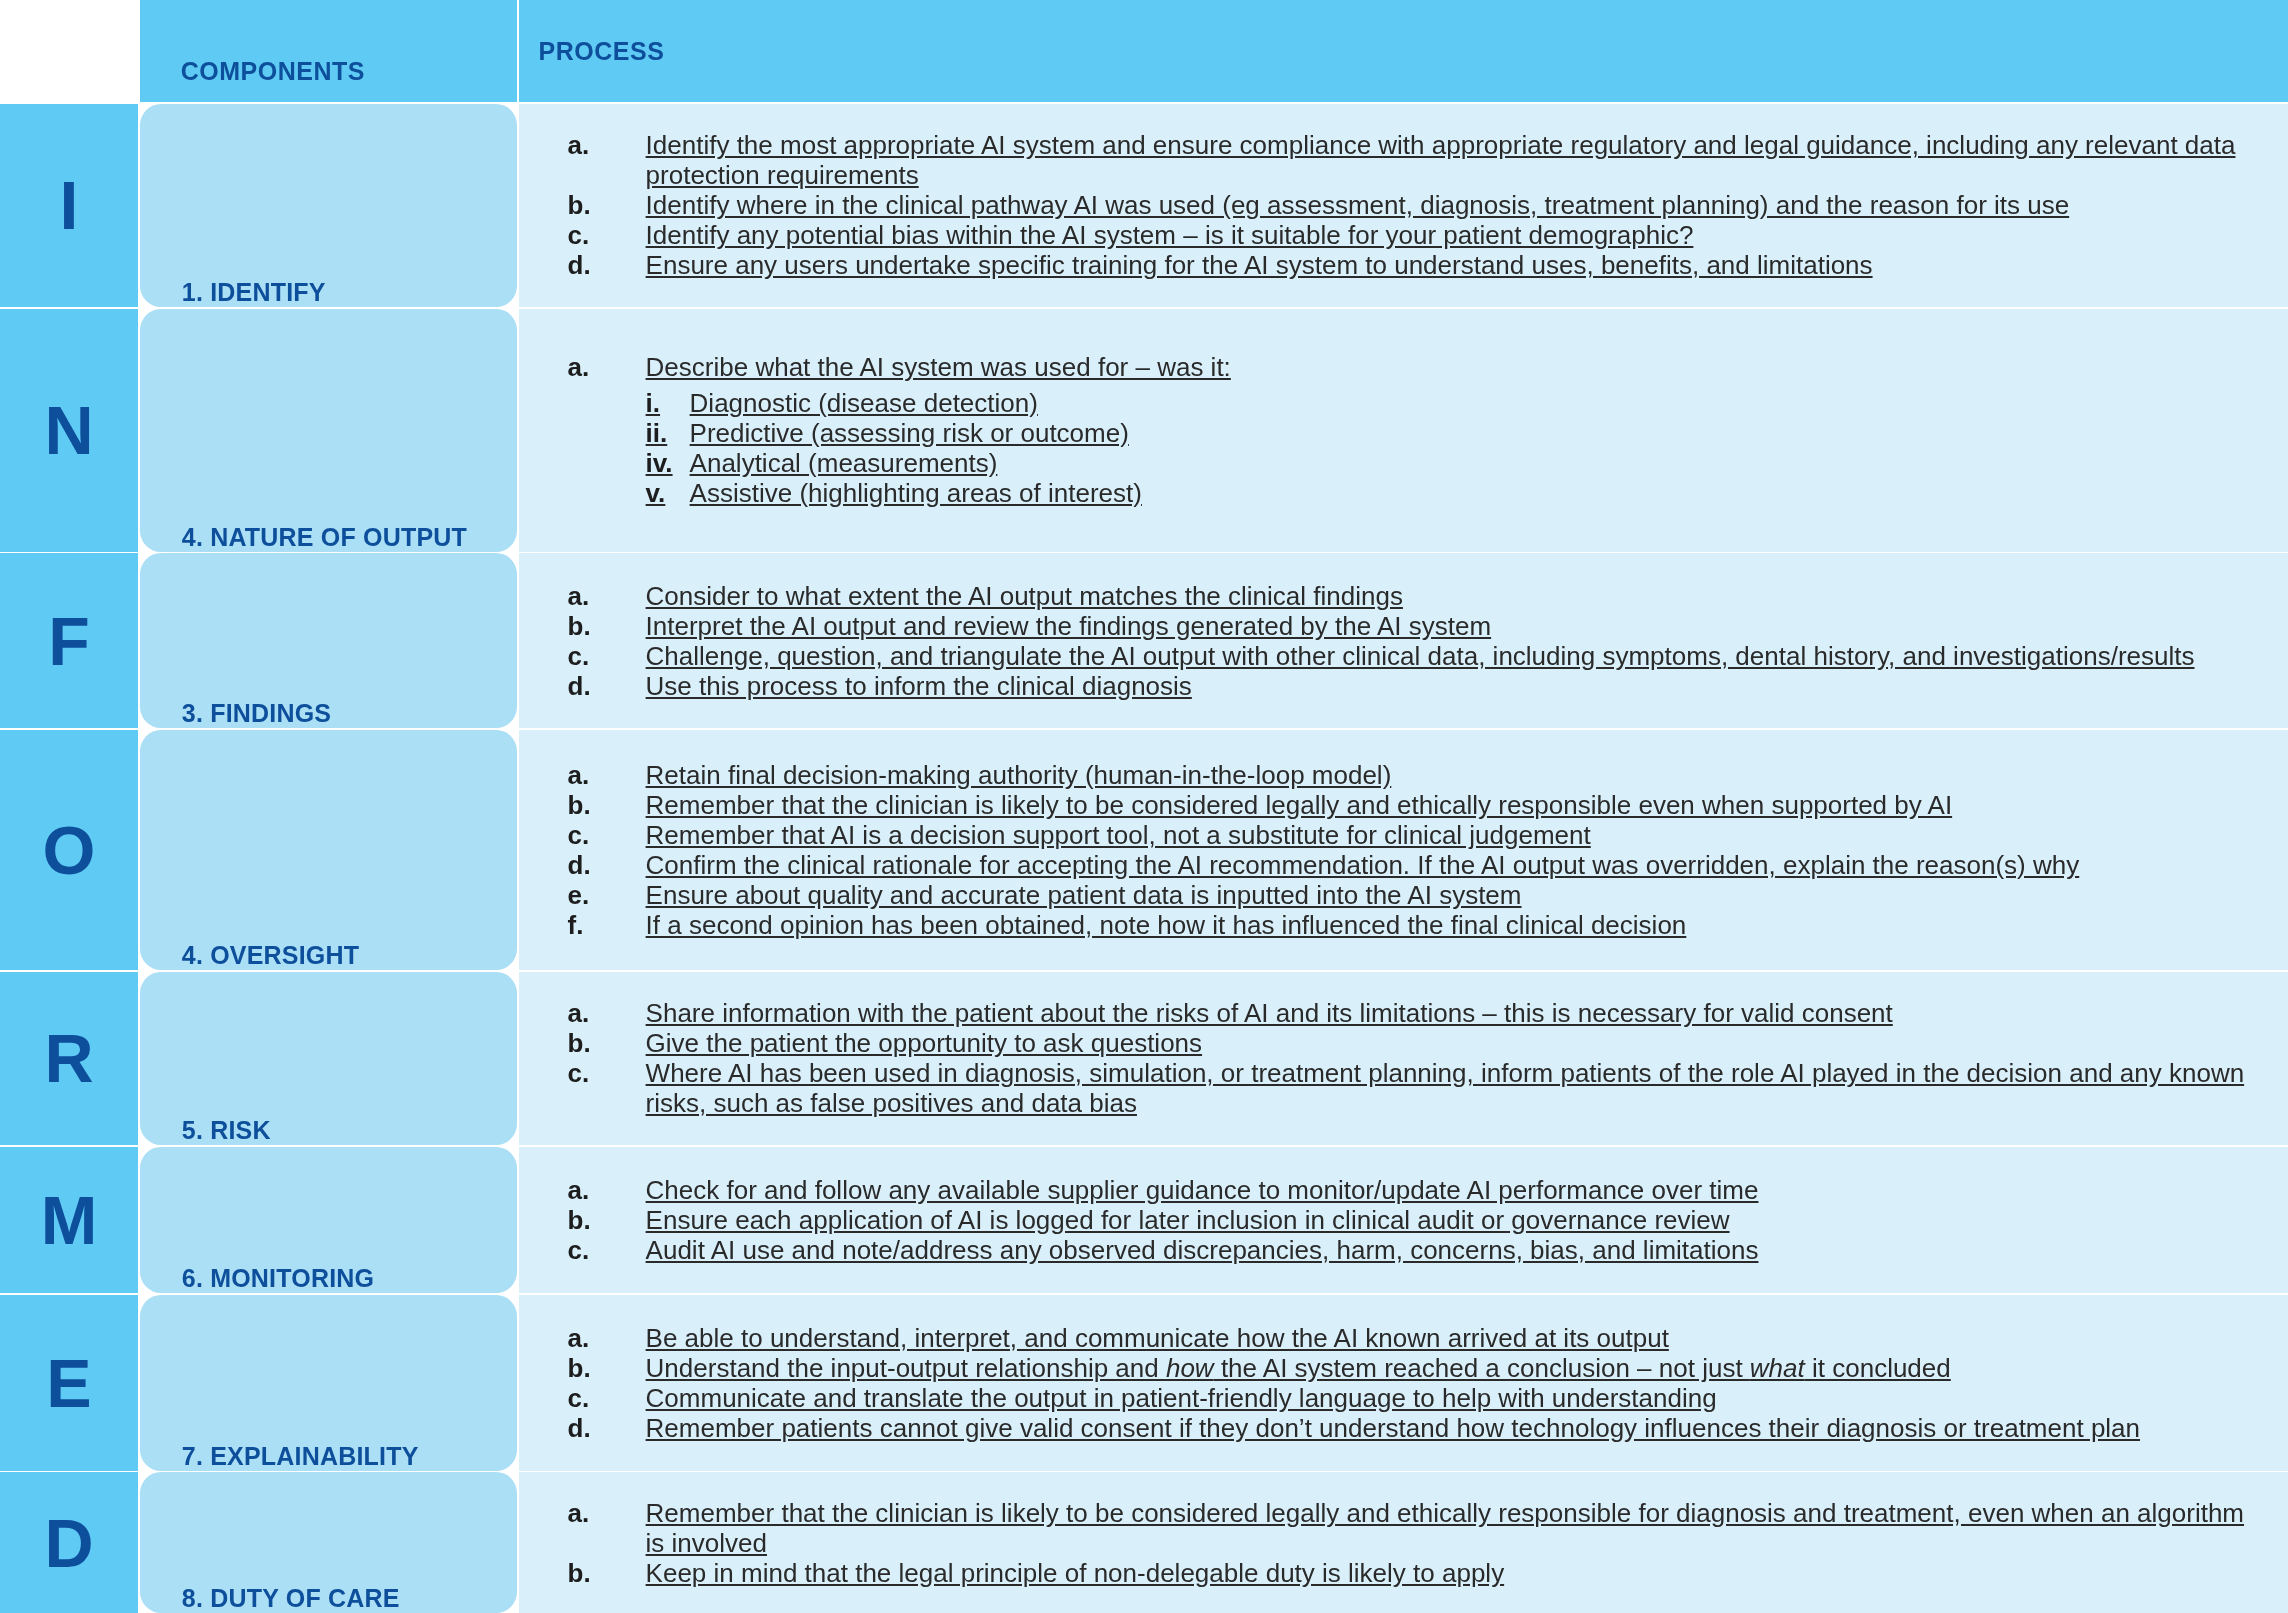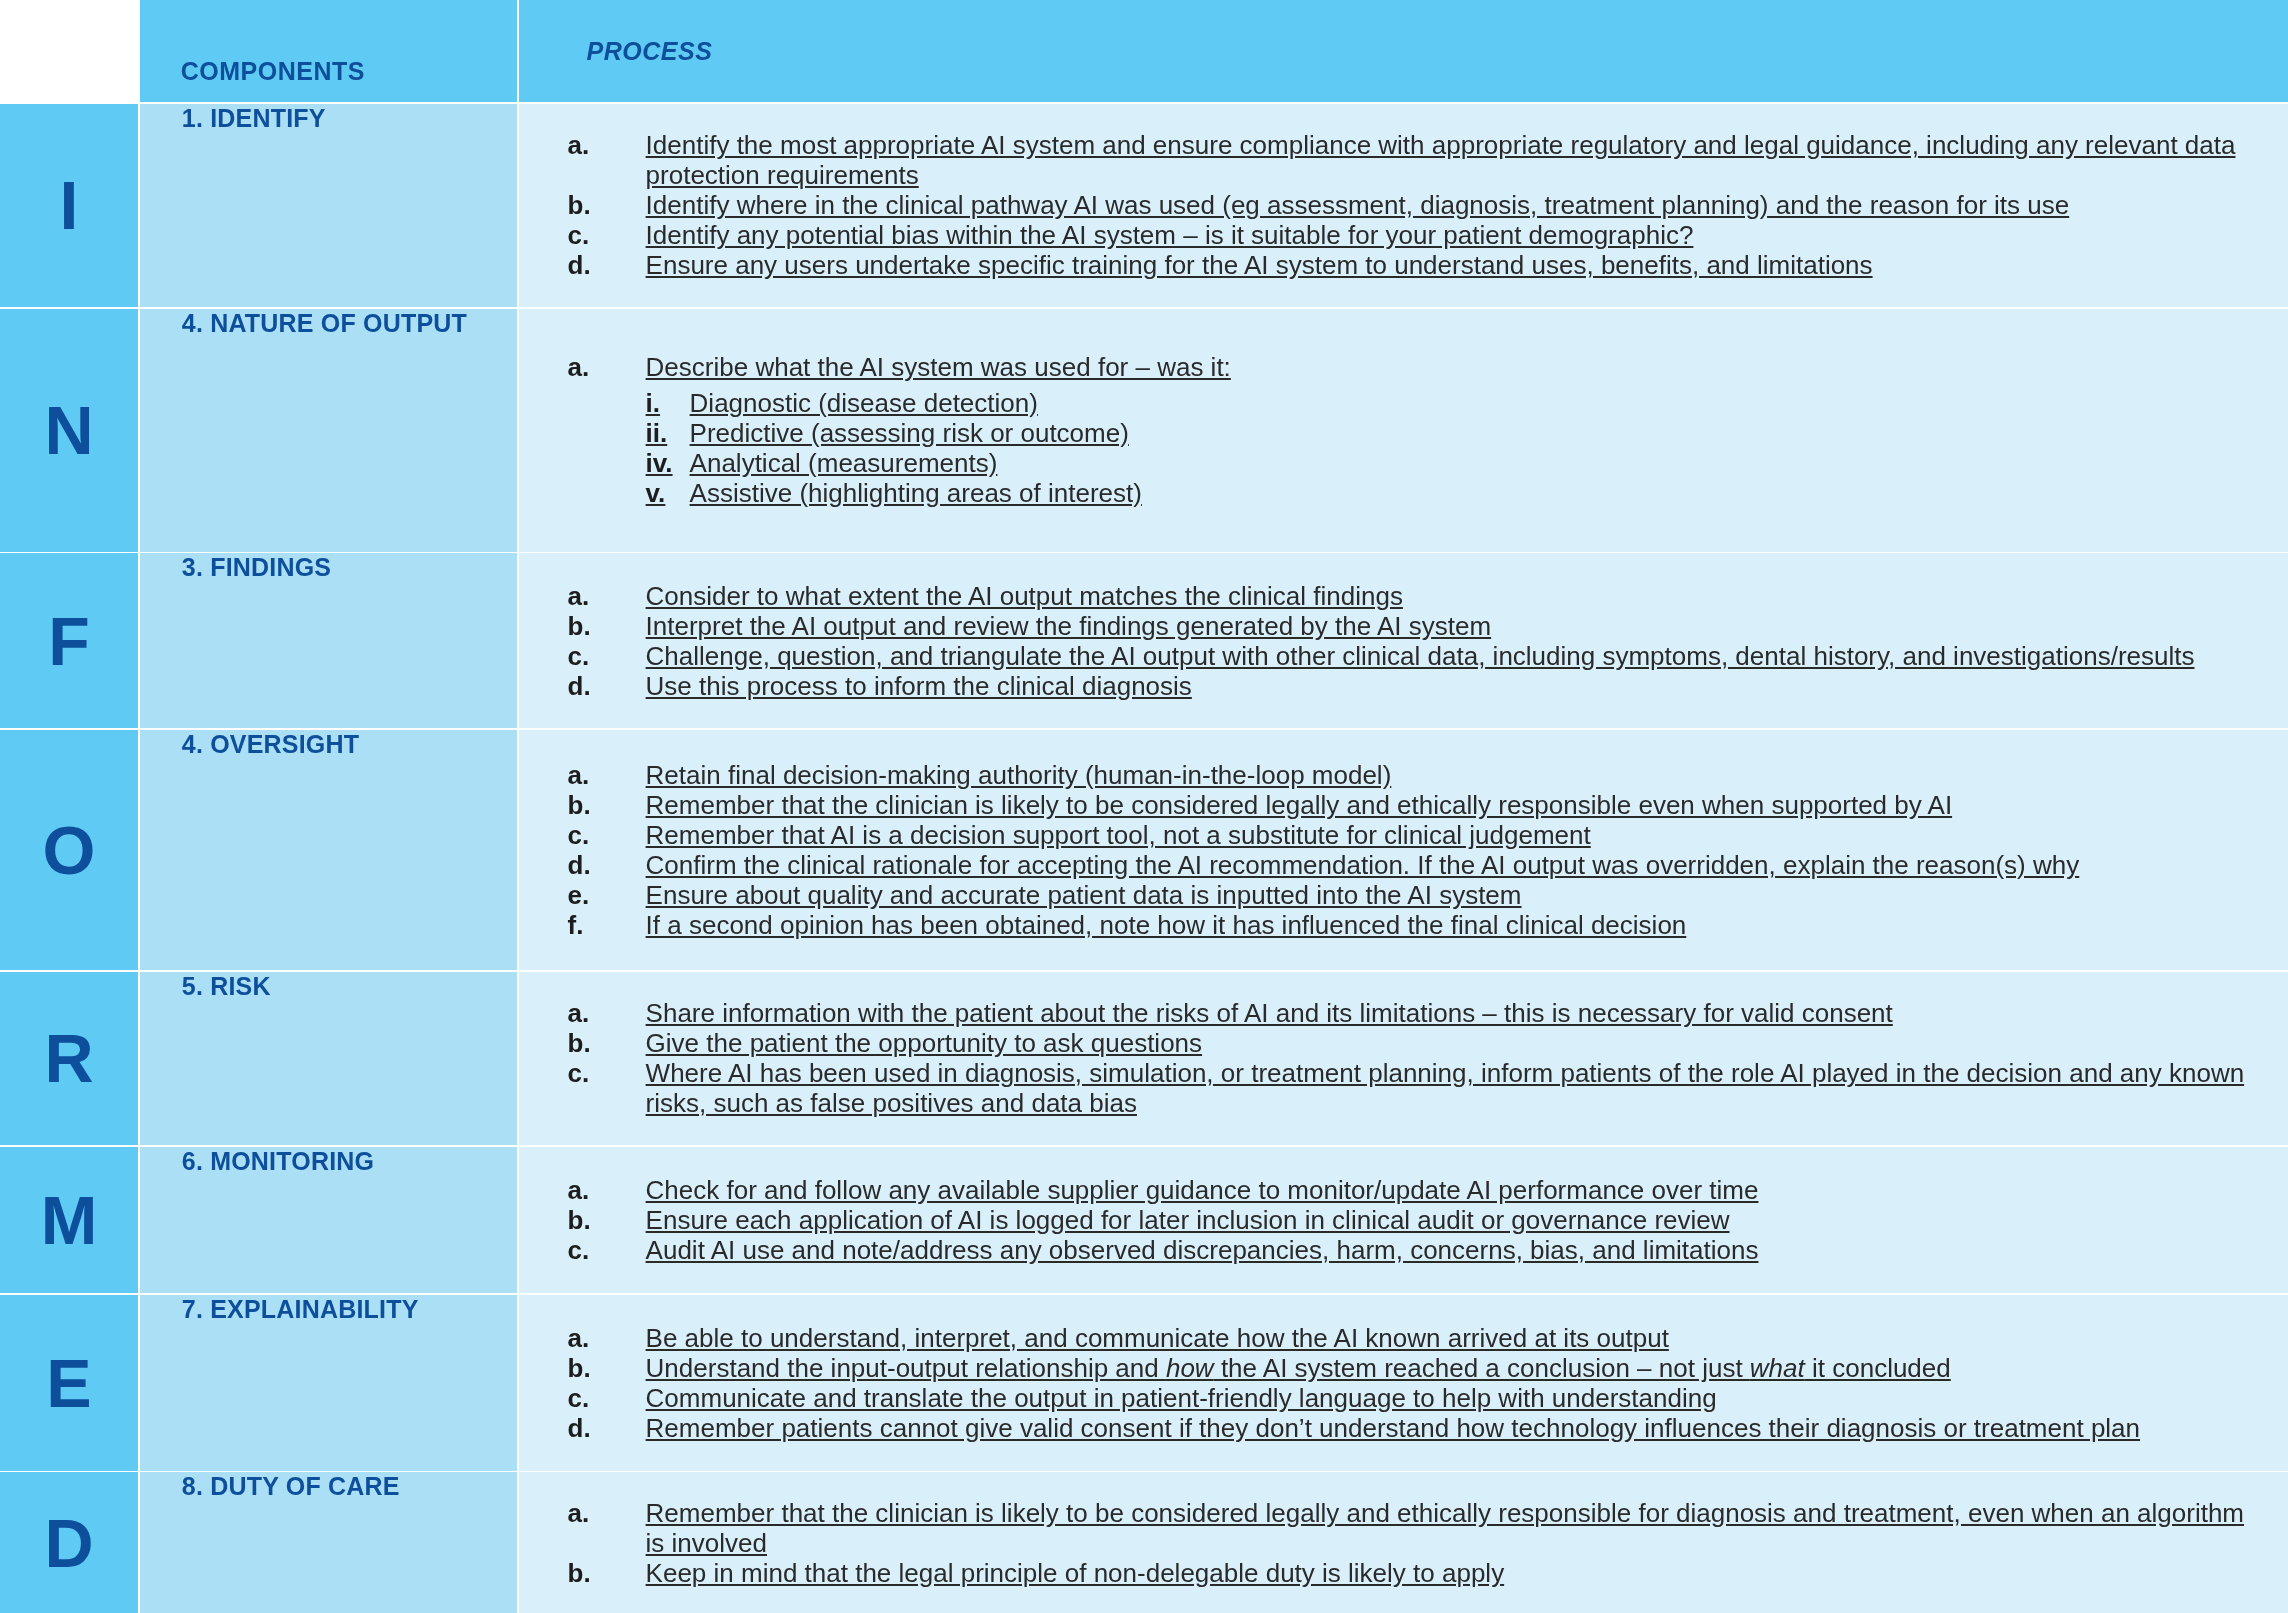--- a/index.html
+++ b/index.html
@@ -17,29 +17,29 @@
       column-gap: 1.8px; row-gap: 1.8px;
       background: #ffffff;
     }
     .cell { position: relative; box-sizing: border-box; }
     .corner { background: #ffffff; }
     .hdr { background: #5fcbf4; display: flex; align-items: center; }
     .hdr span {
       color: #0e4f9c; font-weight: bold; font-size: 25px; letter-spacing: 0.5px;
     }
     .hdr.components span { padding-left: 41px; margin-top: 40px; }
-    .hdr.process span { padding-left: 68px; font-style: italic; }
+    .hdr.process span { padding-left: 20px; }
     .letter {
       background: #5fcbf4; display: flex; align-items: center; justify-content: center;
     }
     .letter span {
       color: #0e4f9c; font-weight: bold; font-size: 68px; line-height: 1;
     }
     .comp {
-      background: #aadff6; display: flex; align-items: flex-start;
+      background: #aadff6; display: flex; align-items: flex-end; border-radius: 21px;
     }
     .comp span {
       color: #0e4f9c; font-weight: bold; font-size: 25px; padding-left: 42px; letter-spacing: 0.2px;
     }
     .proc {
       background: #d9f0fb; display: flex; align-items: center;
     }
     .items { list-style: none; margin: 0; padding: 0 0 0 49px; width: 1717px; }
     .item {
       display: flex; font-size: 26px; line-height: 30px; color: #2a2a2a;

